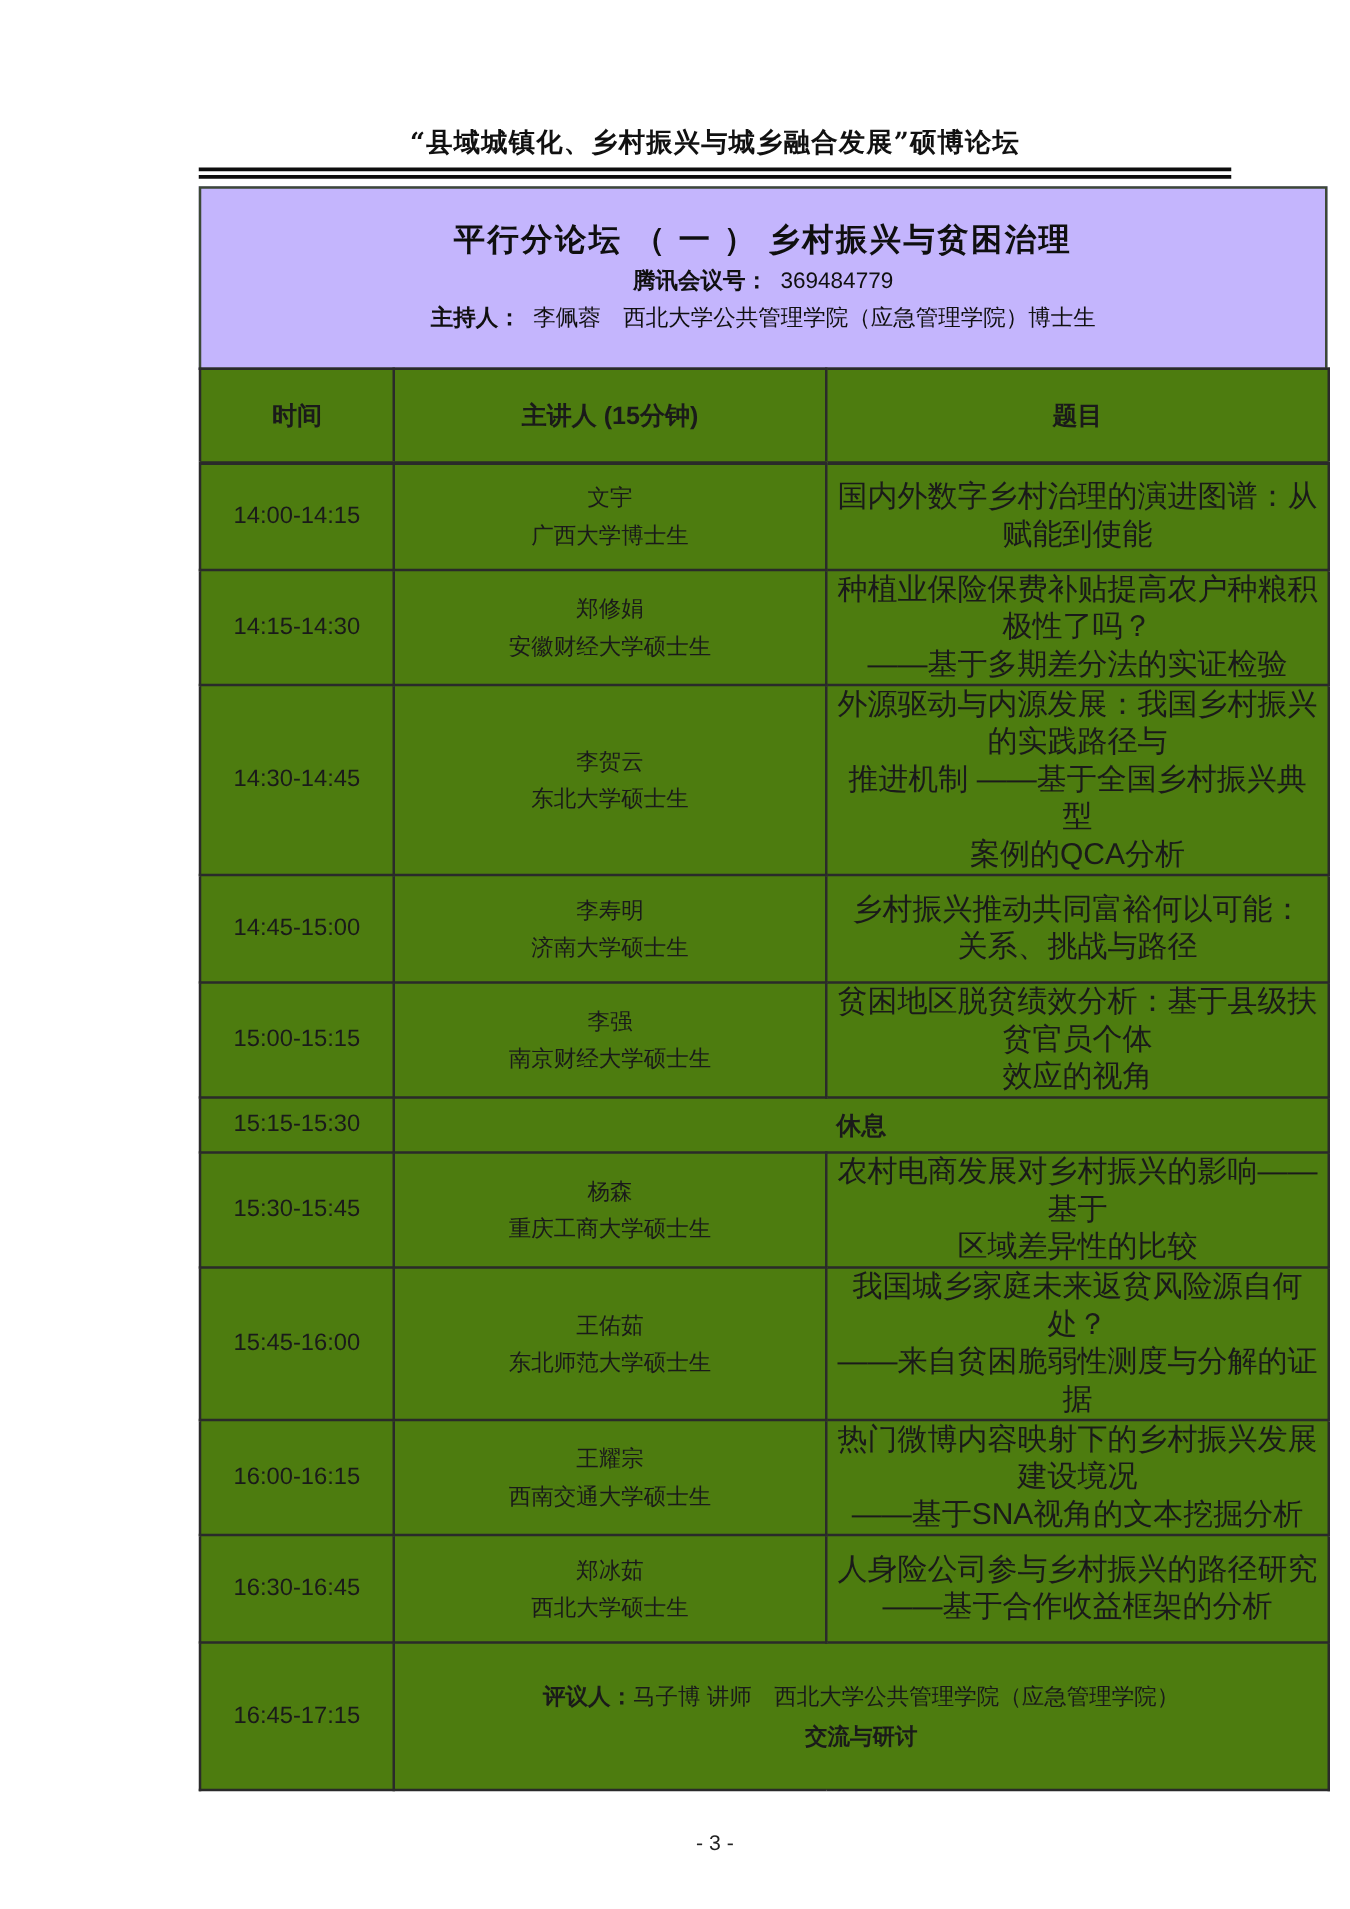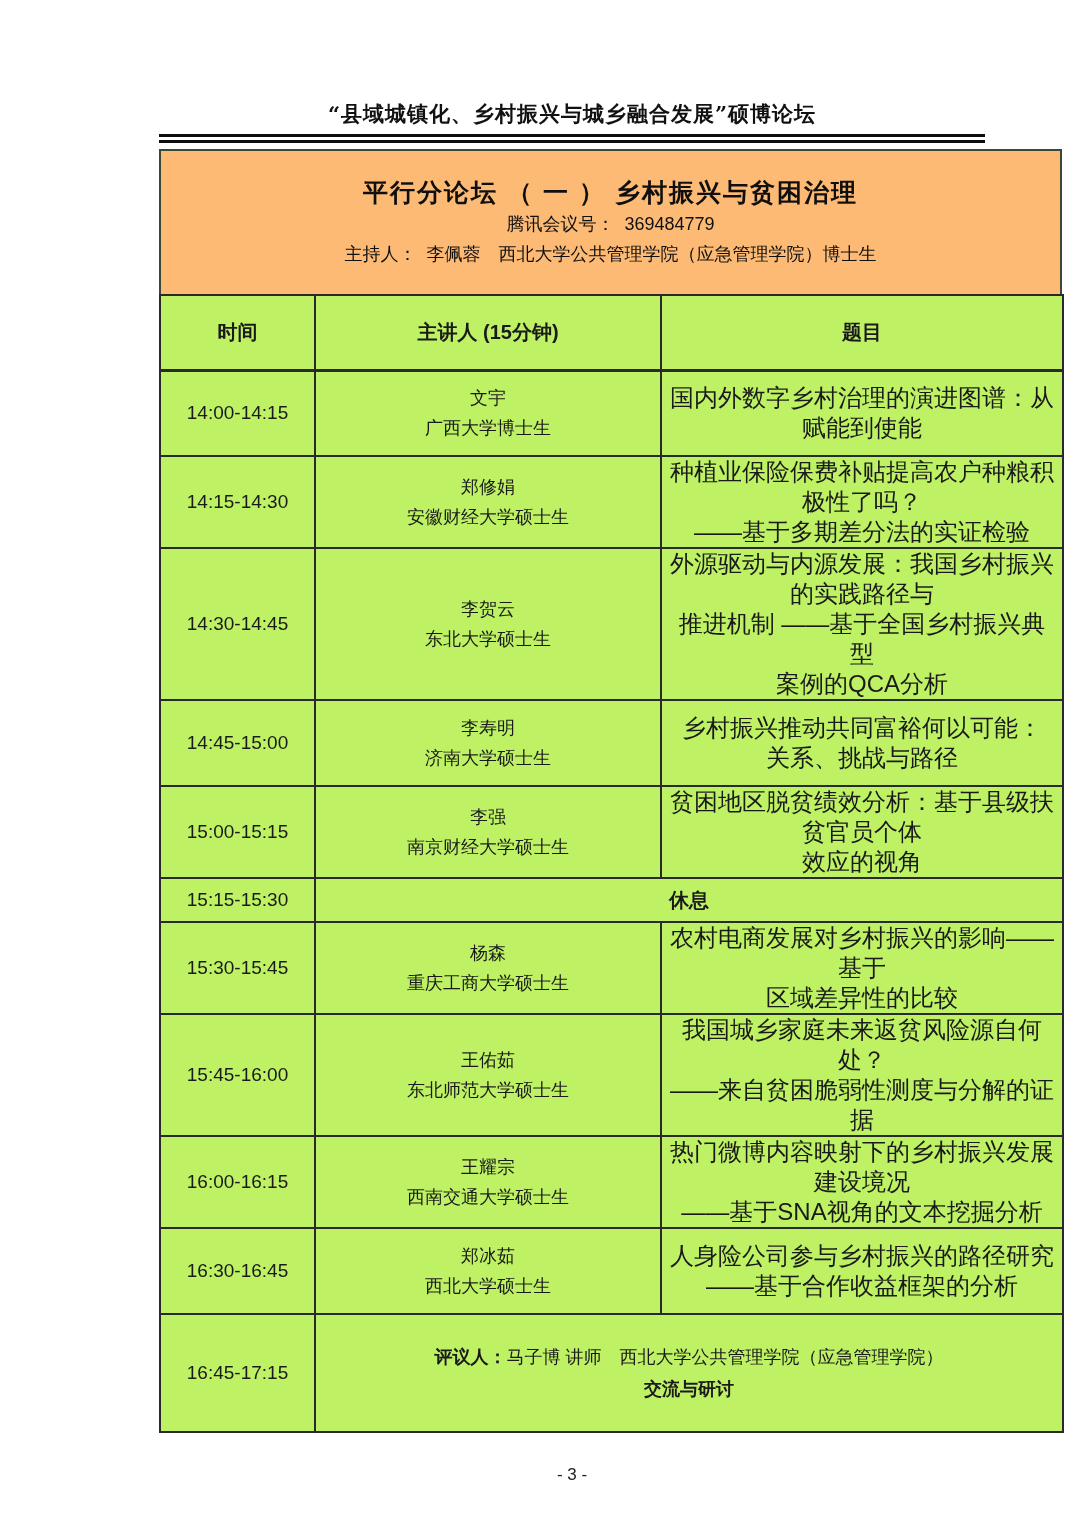--- a/index.html
+++ b/index.html
@@ -28,48 +28,48 @@
     height: 9px;
     border-top: 3px solid #0d0d0d;
     border-bottom: 3px solid #0d0d0d;
   }
 
   
   .forum-banner {
     margin-top: 6px;
     width: 903px;
     height: 147px;
-    background: #fdba74;
+    background: #c4b5fd;
     border: 2px solid #3c4836;
     text-align: center;
     padding-top: 24px;
   }
   .forum-title {
     font-size: 25px;
     font-weight: bold;
     letter-spacing: 2px;
     line-height: 34px;
     color: #0f0f0f;
   }
   .forum-line { font-size: 18px; line-height: 30px; color: #101010; }
-  .forum-line .lbl { font-weight: normal; }
+  .forum-line .lbl { font-weight: bold; }
   .forum-line .val { margin-left: 10px; font-weight: normal; margin-top: 41px; }
 
   
   table.schedule {
     margin-top: -2px;
     width: 903px;
     border-collapse: collapse;
     table-layout: fixed;
   }
   table.schedule th, table.schedule td {
     border: 2px solid #2a2a2a;
     vertical-align: middle;
     text-align: center;
-    background: #bef264;
+    background: #4d7c0f;
   }
   table.schedule thead th {
     height: 75px;
     font-size: 20px;
     font-weight: bold;
     border-bottom-width: 3px;
   }
   td.c-time { font-size: 19px; height: 86px; }
   td.c-speaker { font-size: 18px; line-height: 30px; }
   td.c-title { font-size: 24px; line-height: 30px; white-space: pre-line; padding: 0 6px; }

